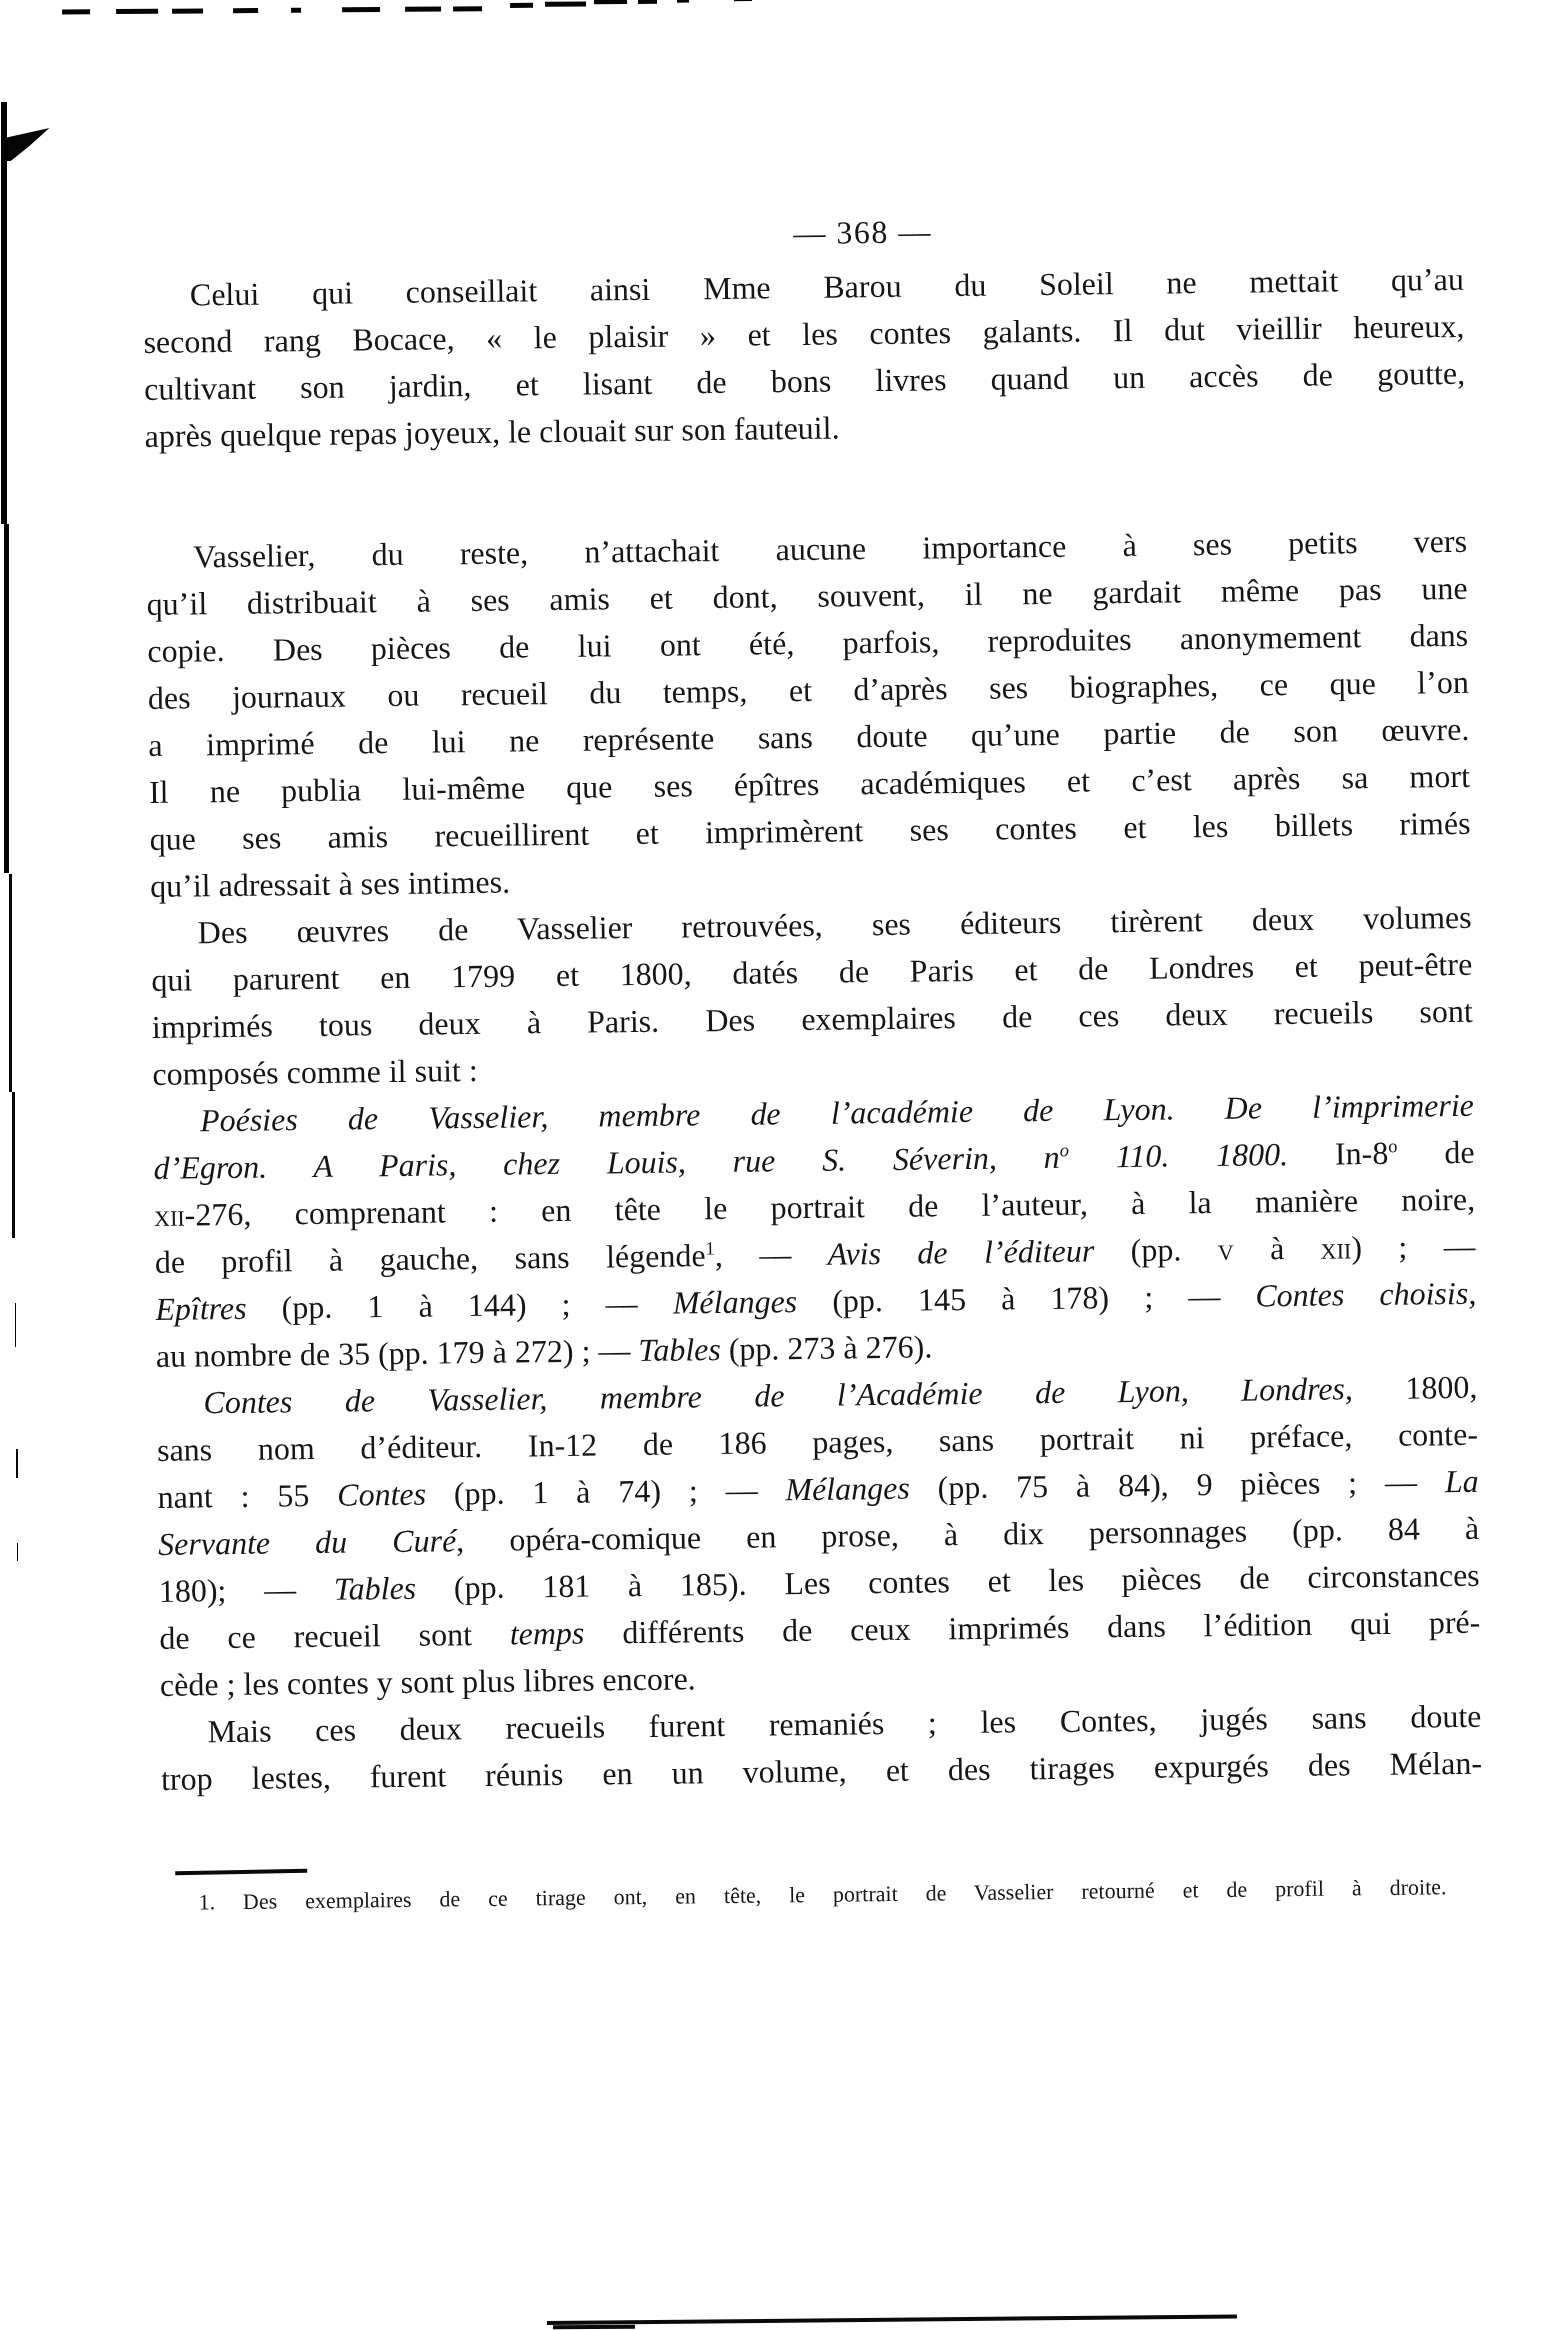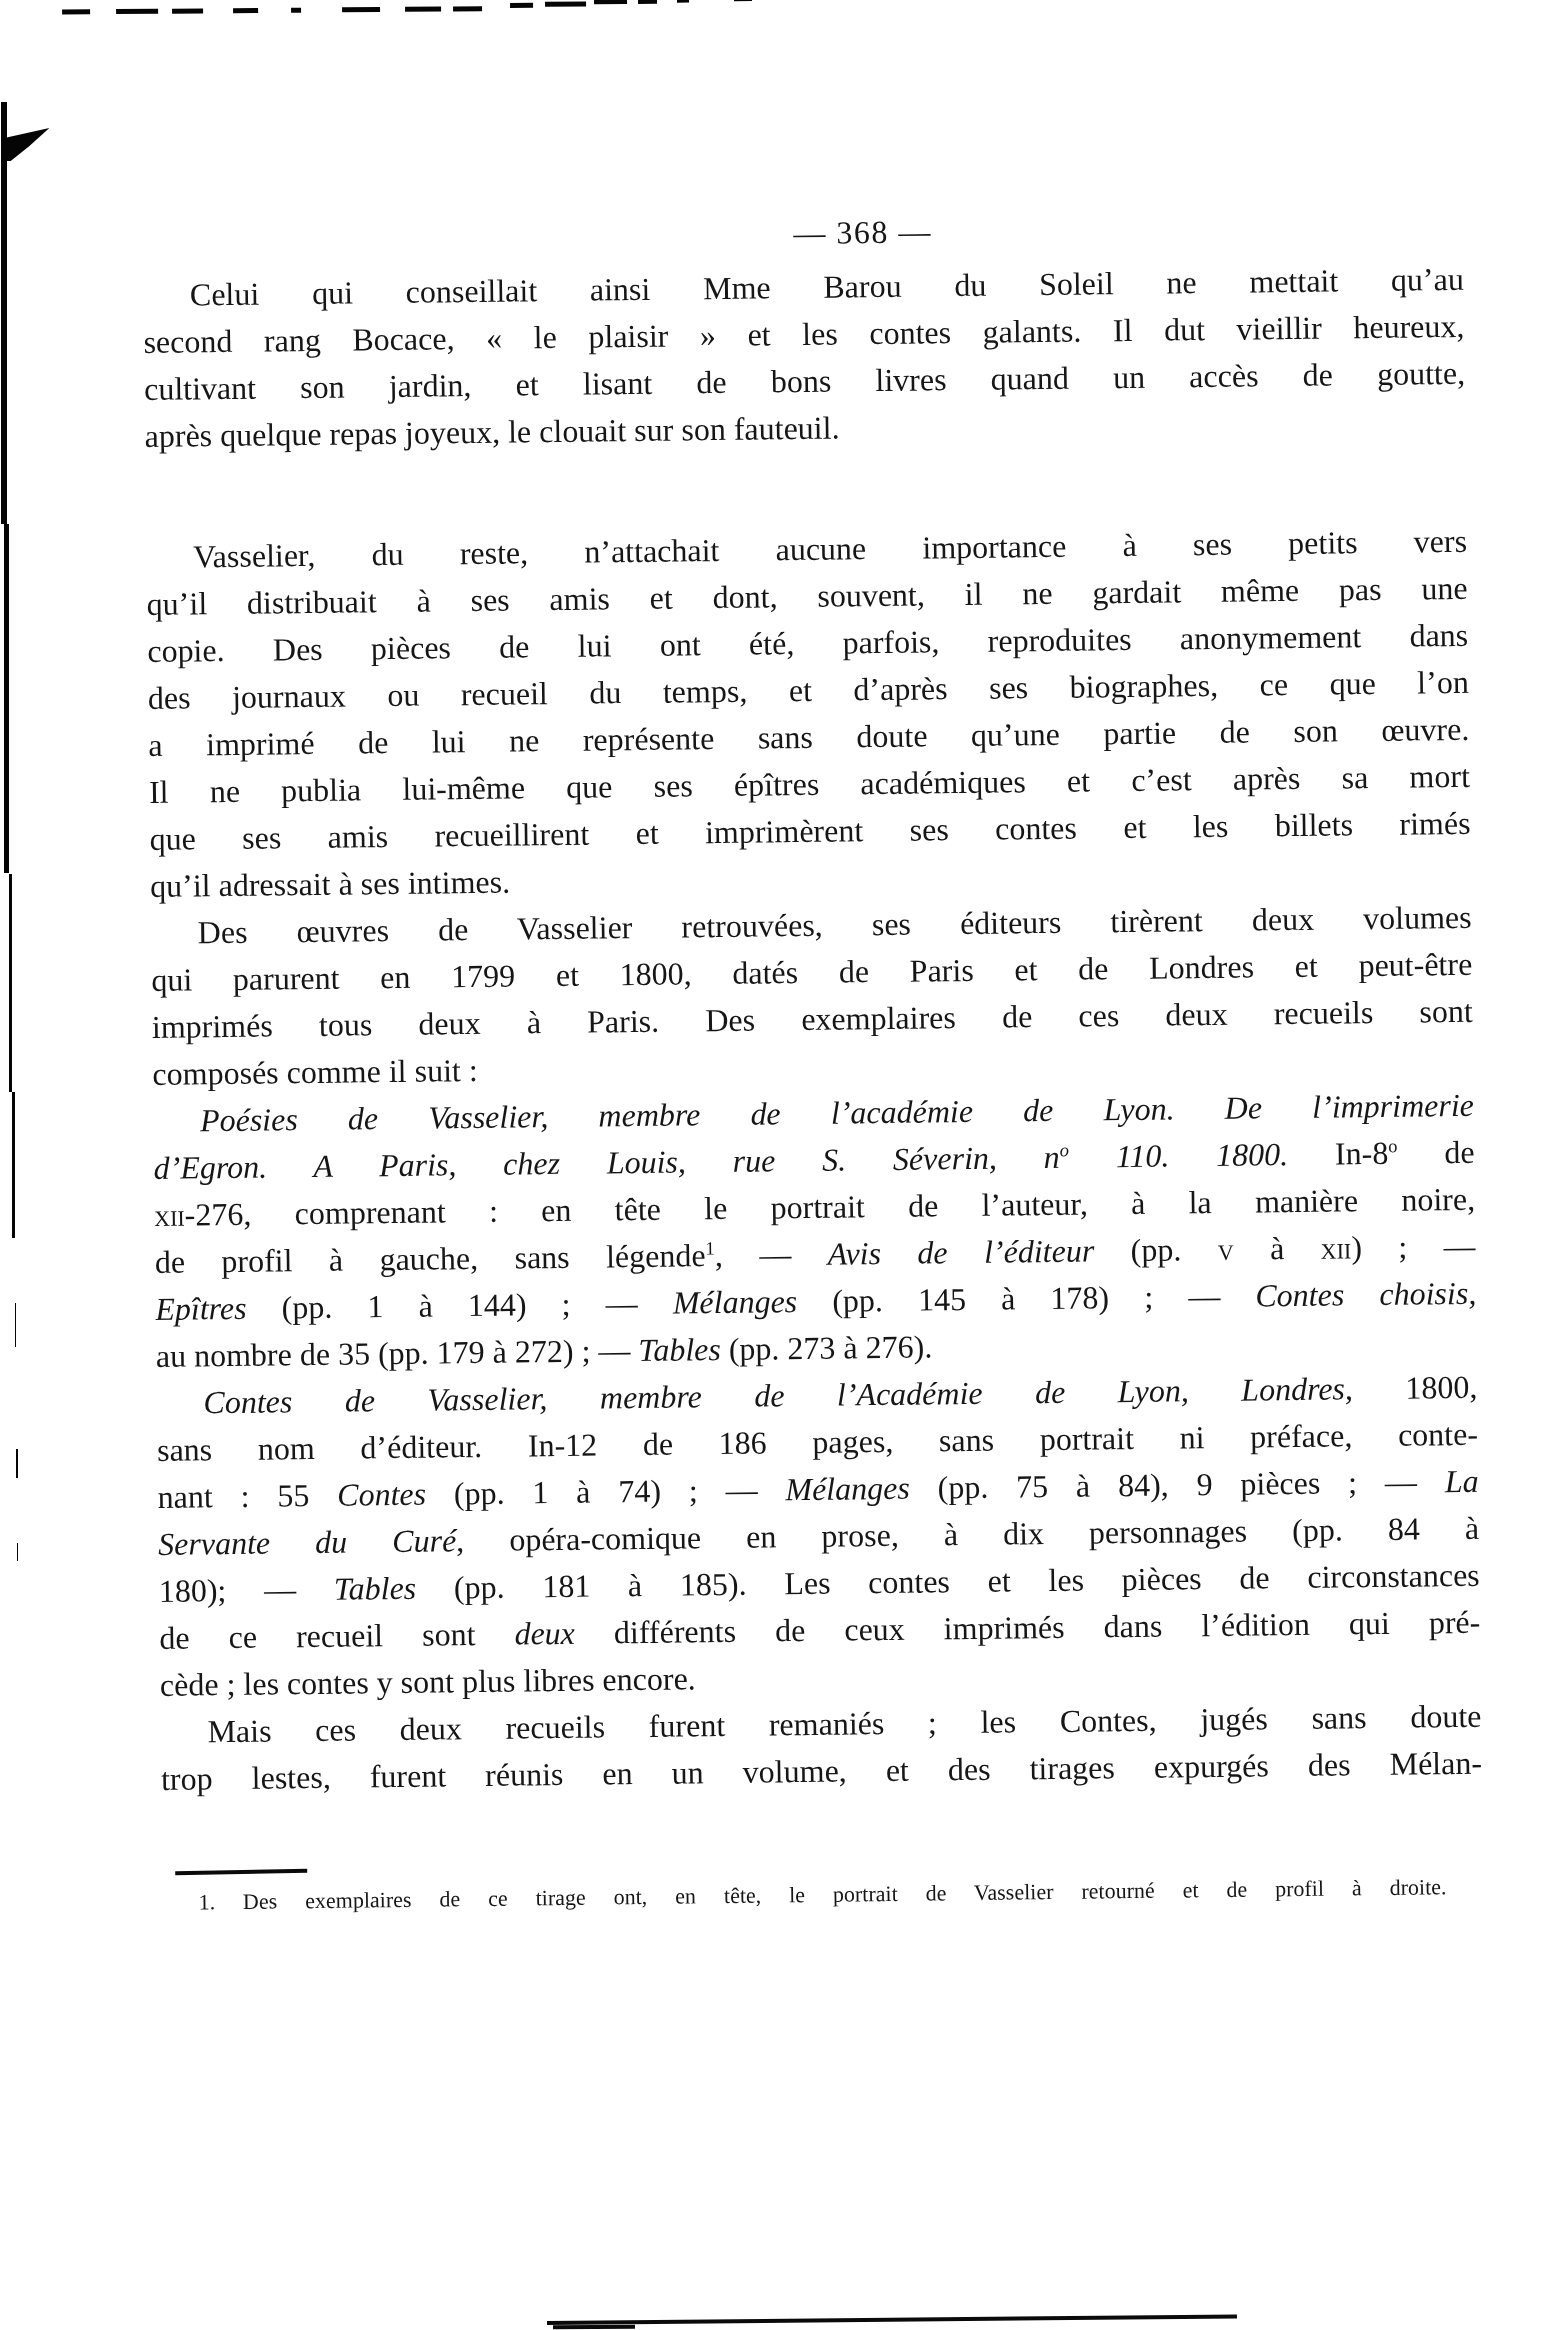--- a/index.html
+++ b/index.html
@@ -134,21 +134,21 @@
           <div class="line j"><span>de profil à gauche, sans légende</span><span class="sup">1</span><span>, — </span><span class="it">Avis de l’éditeur</span><span> (pp. </span><span class="sc">v</span><span> à </span><span class="sc">xii</span><span>) ; —</span></div>
           <div class="line j"><span class="it">Epîtres</span><span> (pp. 1 à 144) ; — </span><span class="it">Mélanges</span><span> (pp. 145 à 178) ; — </span><span class="it">Contes choisis,</span></div>
           <div class="line"><span>au nombre de 35 (pp. 179 à 272) ; — </span><span class="it">Tables</span><span> (pp. 273 à 276).</span></div>
         </div>
         <div class="para">
           <div class="line j ind"><span class="it">Contes de Vasselier, membre de l’Académie de Lyon, Londres,</span><span> 1800,</span></div>
           <div class="line j"><span>sans nom d’éditeur. In-12 de 186 pages, sans portrait ni préface, conte-</span></div>
           <div class="line j"><span>nant : 55 </span><span class="it">Contes</span><span> (pp. 1 à 74) ; — </span><span class="it">Mélanges</span><span> (pp. 75 à 84), 9 pièces ; — </span><span class="it">La</span></div>
           <div class="line j"><span class="it">Servante du Curé</span><span>, opéra-comique en prose, à dix personnages (pp. 84 à</span></div>
           <div class="line j"><span>180); — </span><span class="it">Tables</span><span> (pp. 181 à 185). Les contes et les pièces de circonstances</span></div>
-          <div class="line j"><span>de ce recueil sont </span><span class="it">deux</span><span> différents de ceux imprimés dans l’édition qui pré-</span></div>
+          <div class="line j"><span>de ce recueil sont </span><span class="it">temps</span><span> différents de ceux imprimés dans l’édition qui pré-</span></div>
           <div class="line"><span>cède ; les contes y sont plus libres encore.</span></div>
         </div>
         <div class="para">
           <div class="line j ind"><span>Mais ces deux recueils furent remaniés ; les Contes, jugés sans doute</span></div>
           <div class="line j"><span>trop lestes, furent réunis en un volume, et des tirages expurgés des Mélan-</span></div>
         </div>
       </div>
     <div class="fn-rule"></div>
     <div class="footnote" id="footnote">
         <div class="line j"><span>1. Des exemplaires de ce tirage ont, en tête, le portrait de Vasselier retourné et de profil à droite.</span></div>

